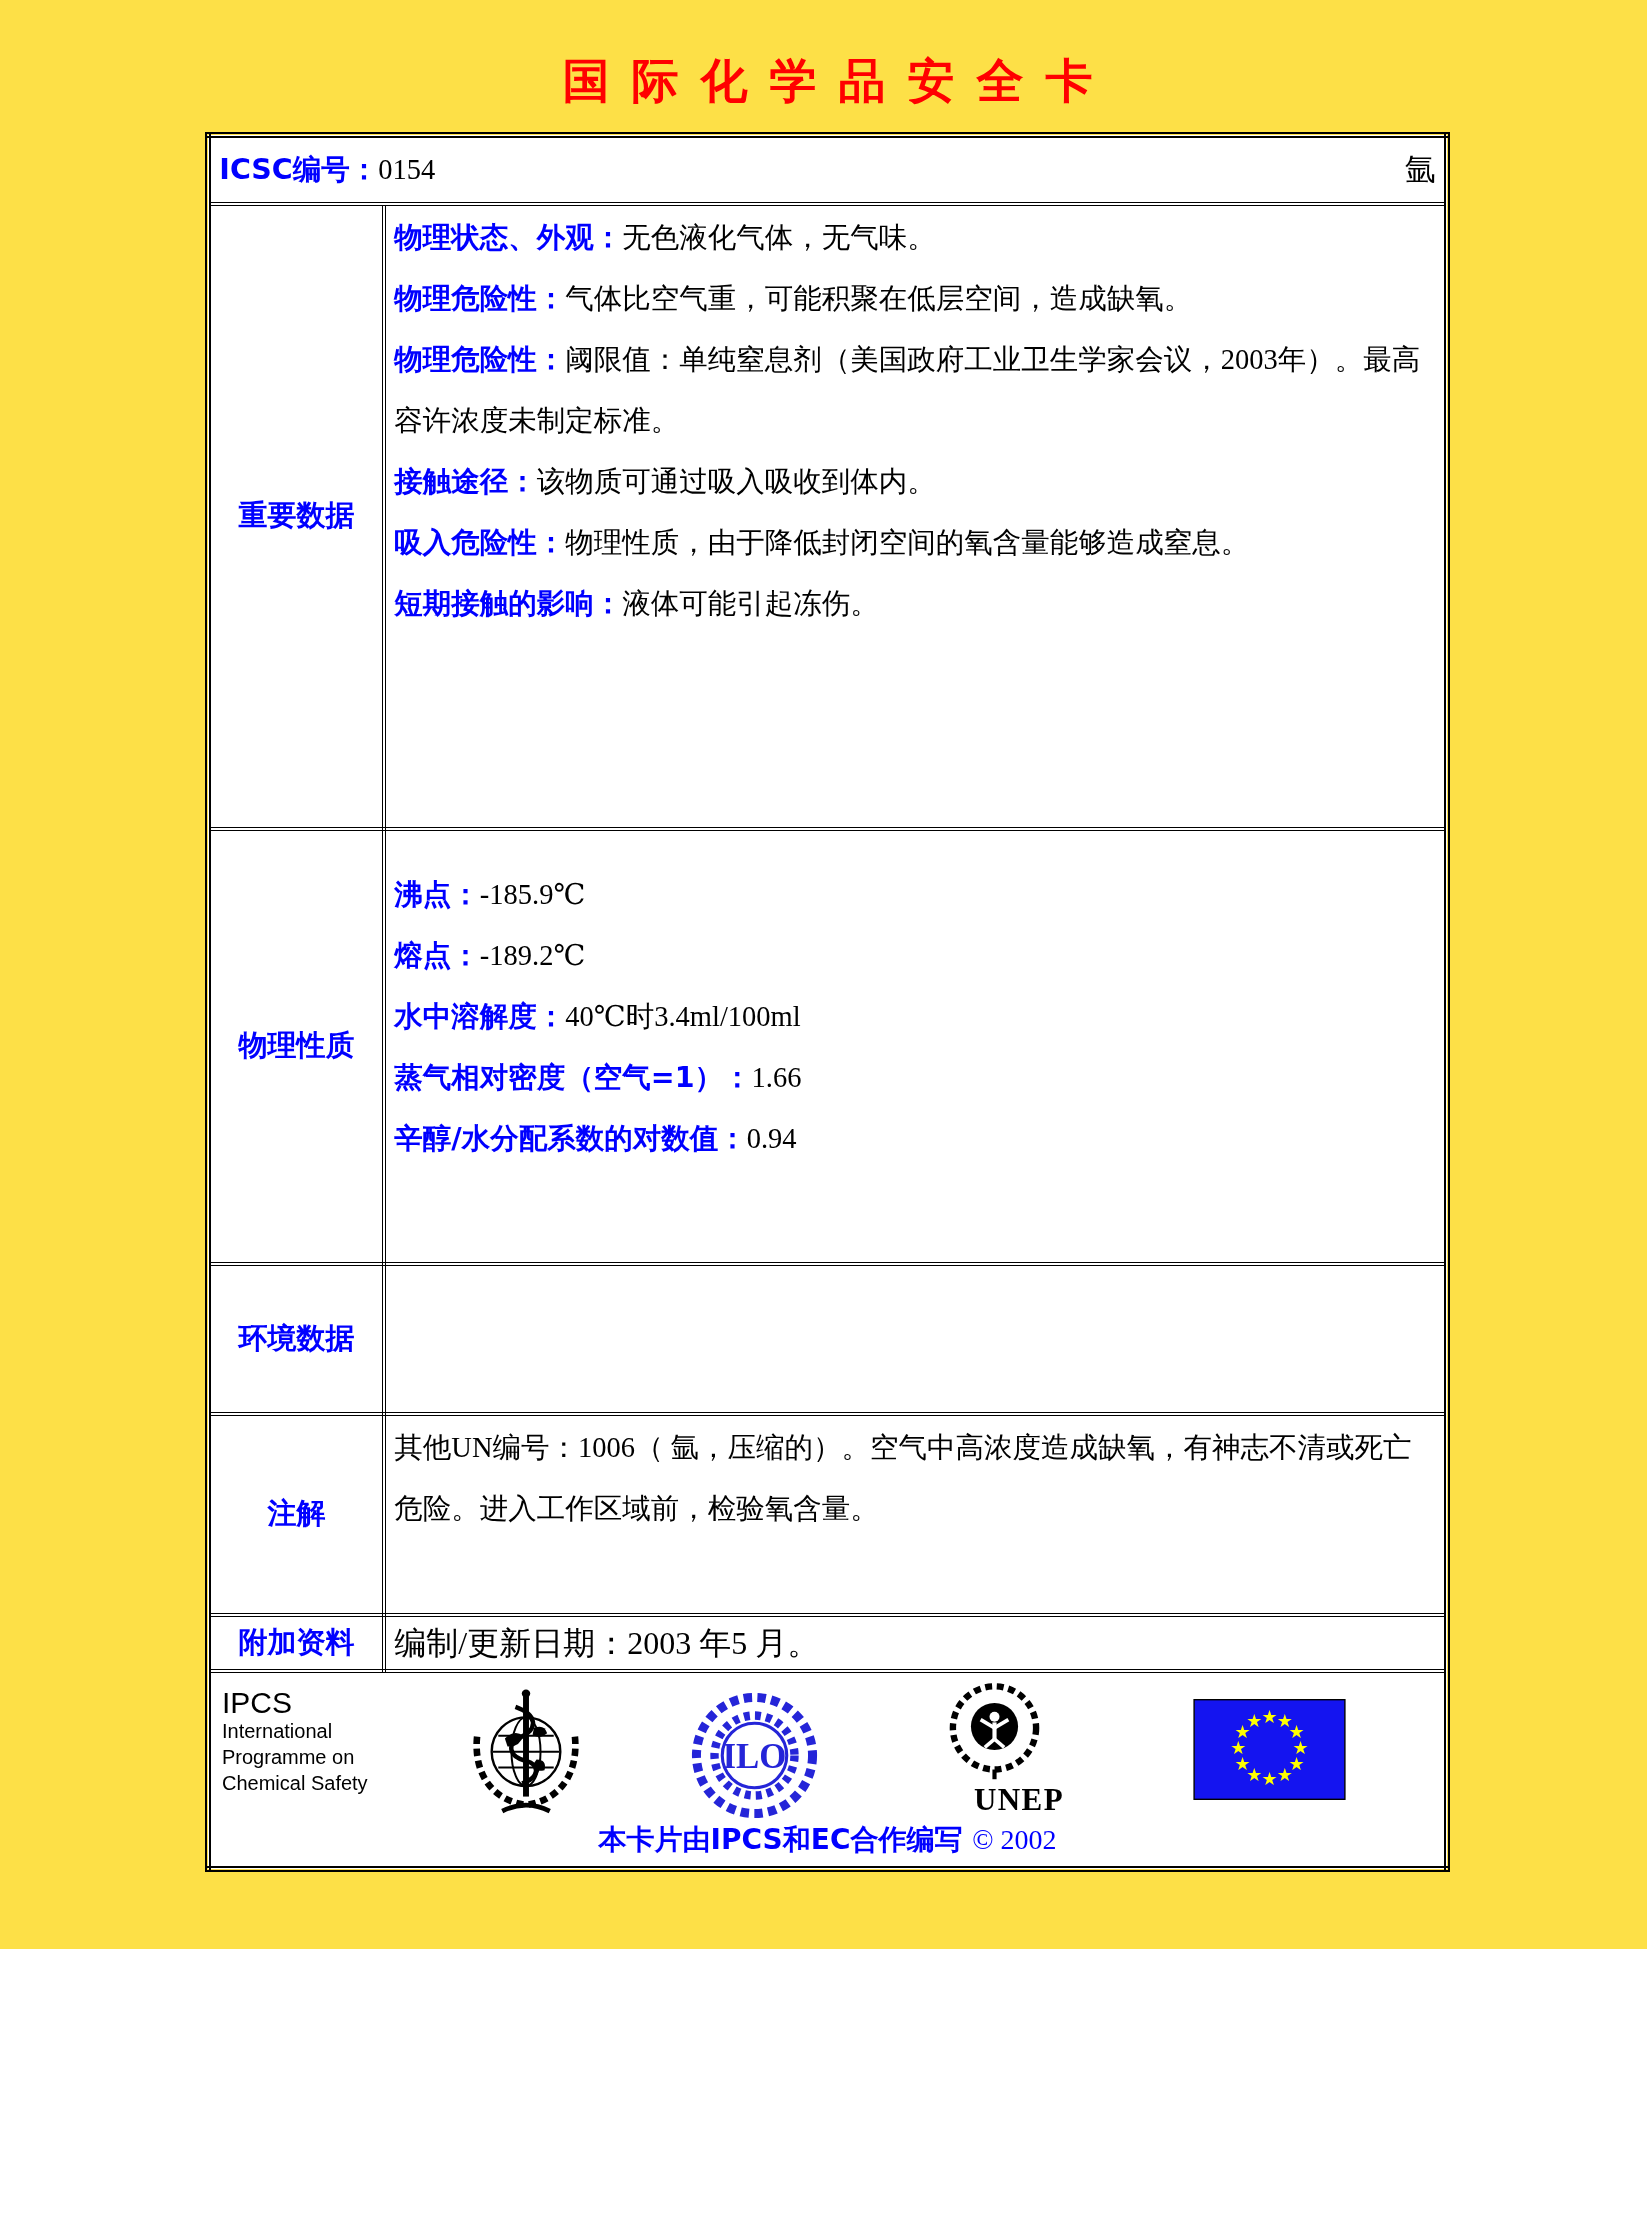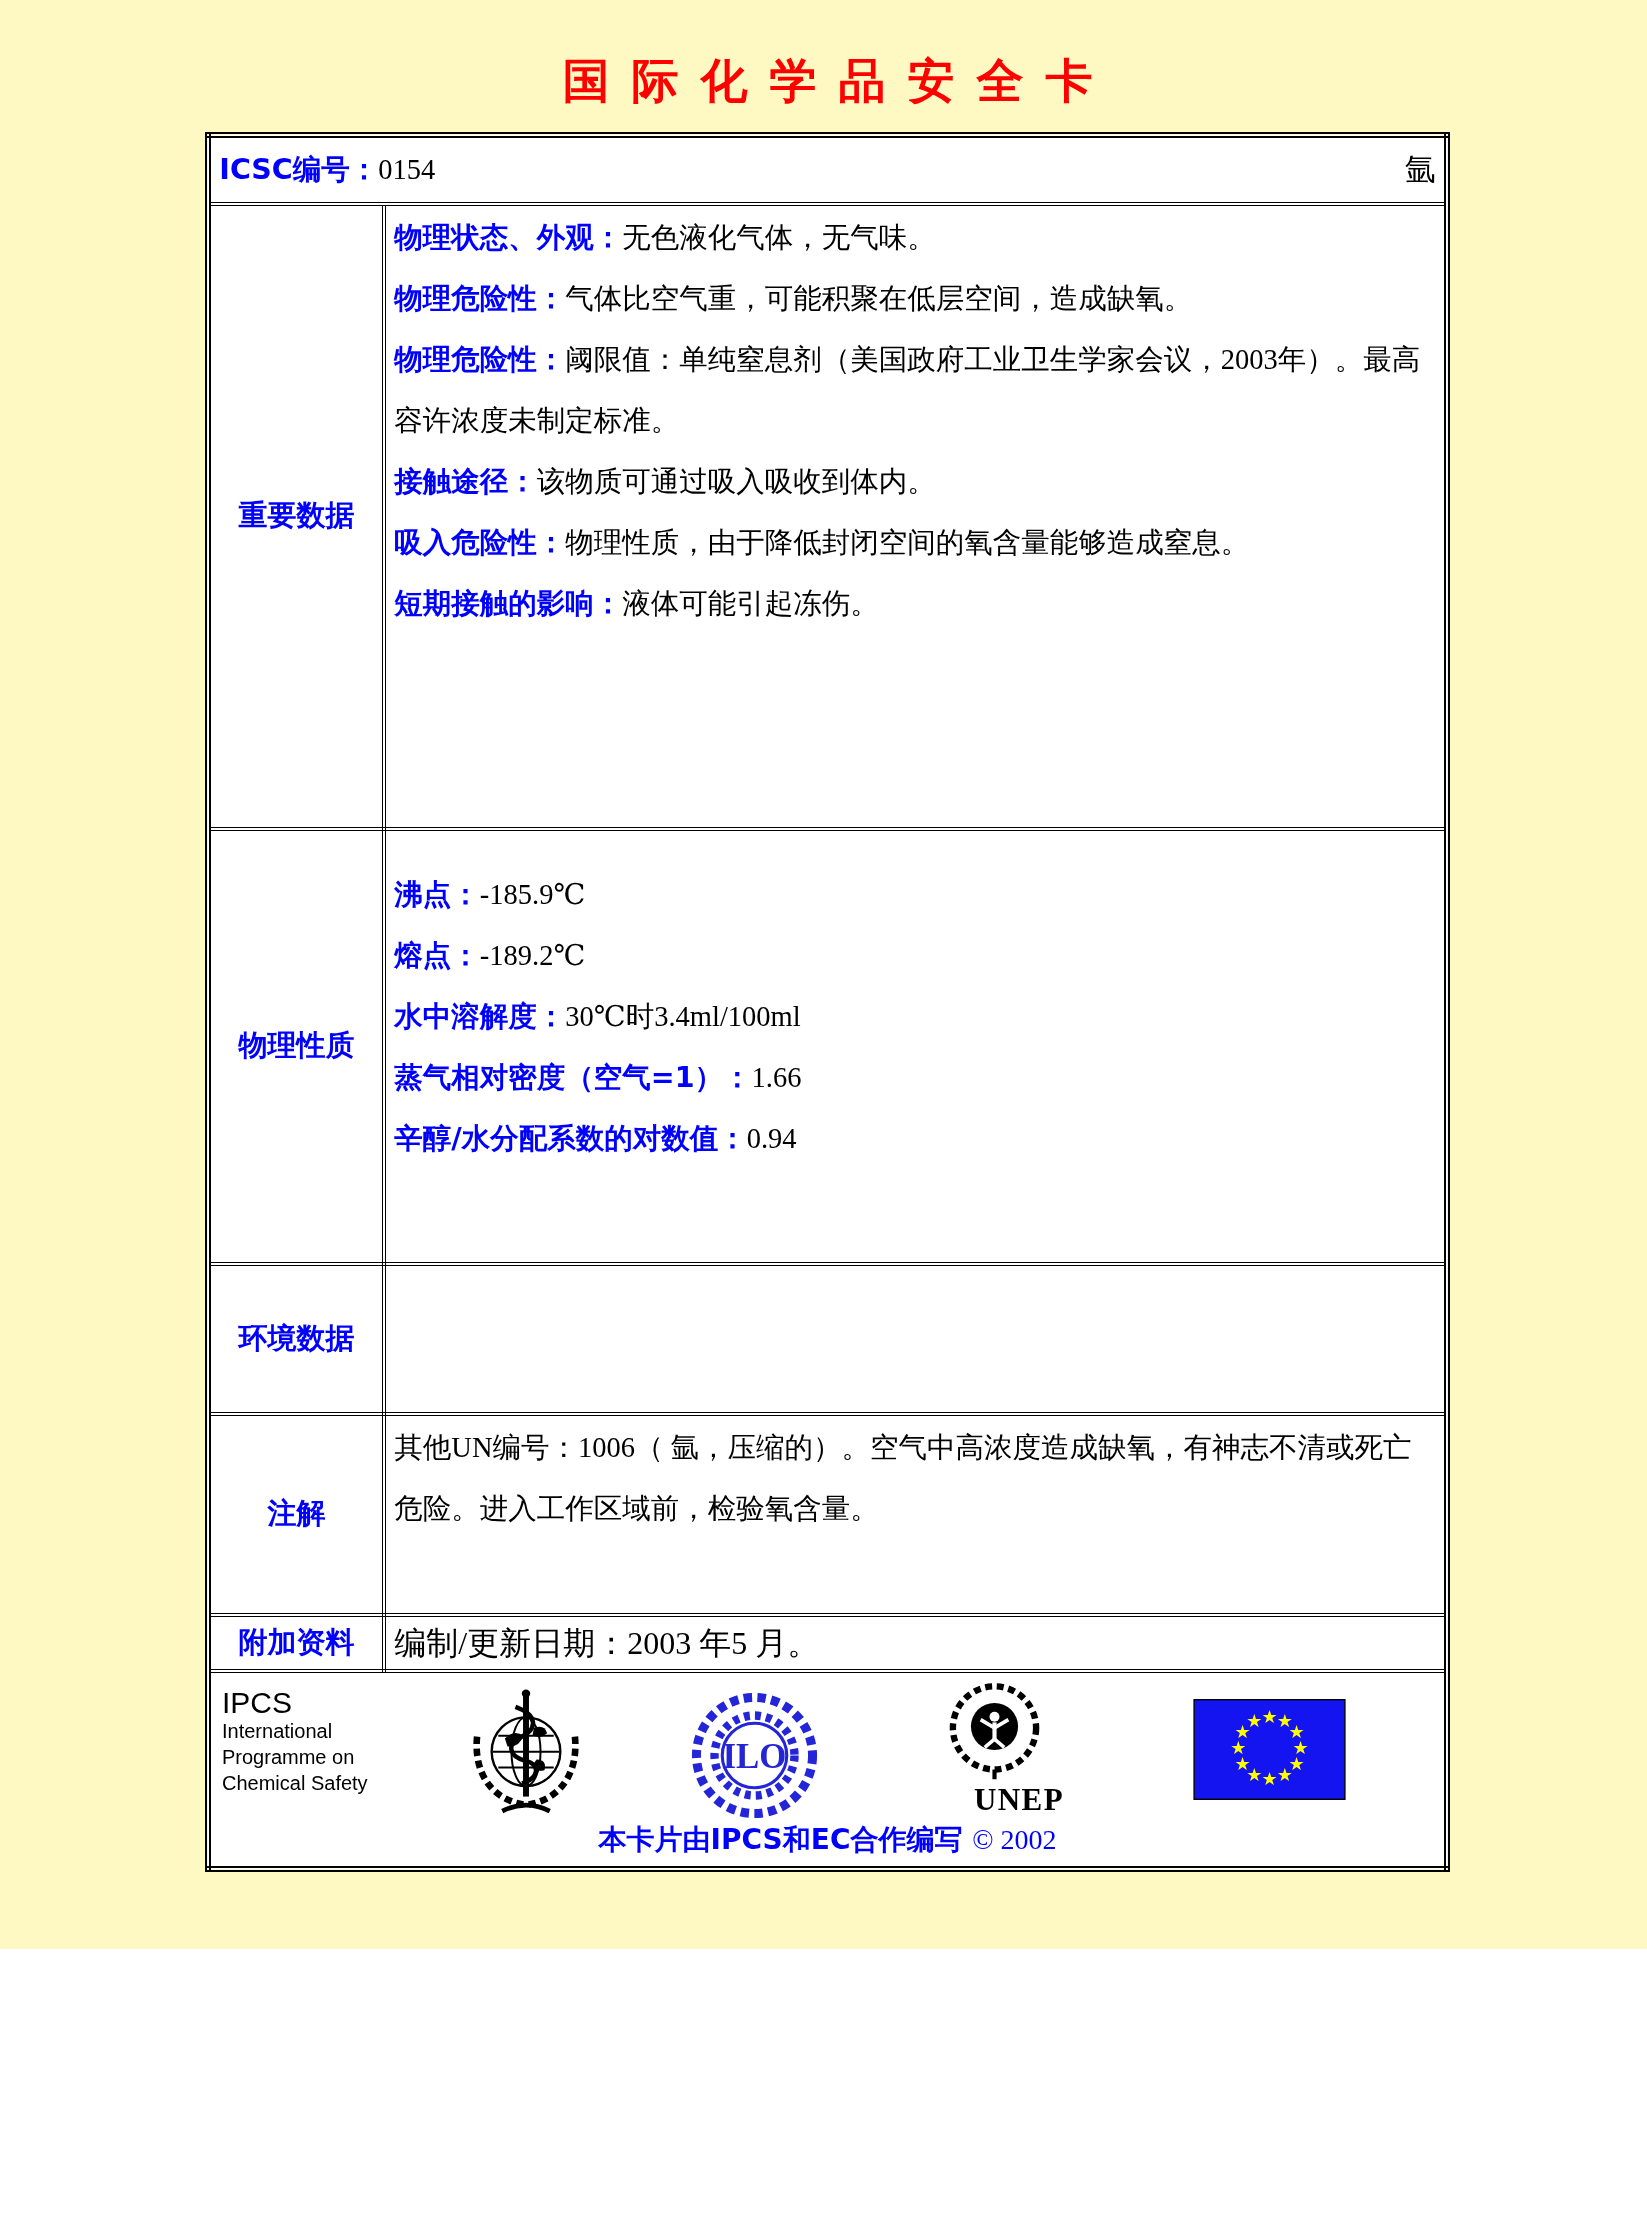--- a/index.html
+++ b/index.html
@@ -5,21 +5,21 @@
   :root{
     --accent-blue:#0000ff;
     --title-red:#ff0000;
     --eu-blue:#1414f0;
     --star-yellow:#ffff00;
     --ilo-blue:#2525d8;
     --ink-black:#000000;
   }
   html,body{margin:0;padding:0;background:#ffffff;}
   #page{
-    position:relative;width:1648px;height:1949px;background:#fef9c3;
+    position:relative;width:1648px;height:1949px;background:#fde047;
     font-family:"Liberation Serif","DejaVu Serif",serif;color:#000;
   }
   #title{
     position:absolute;left:205px;top:50px;width:1245px;
     text-align:center;font-size:47px;font-weight:bold;
     color:var(--title-red);letter-spacing:22px;text-indent:22px;
     font-family:"DejaVu Serif","Liberation Serif",serif;
   }
   table#card{
     position:absolute;left:205px;top:132px;width:1245px;
@@ -123,21 +123,21 @@
         <div class="line"><span class="blue-label">吸入危险性：</span><span>物理性质，由于降低封闭空间的氧含量能够造成窒息。</span></div>
         <div class="line"><span class="blue-label">短期接触的影响：</span><span>液体可能引起冻伤。</span></div>
       </td>
     </tr>
 
     <tr class="r3">
       <td class="label-cell">物理性质</td>
       <td class="content-cell">
         <div class="line"><span class="blue-label">沸点：</span><span>-185.9℃</span></div>
         <div class="line"><span class="blue-label">熔点：</span><span>-189.2℃</span></div>
-        <div class="line"><span class="blue-label">水中溶解度：</span><span>30℃时3.4ml/100ml</span></div>
+        <div class="line"><span class="blue-label">水中溶解度：</span><span>40℃时3.4ml/100ml</span></div>
         <div class="line"><span class="blue-label">蒸气相对密度（空气=1）：</span><span>1.66</span></div>
         <div class="line"><span class="blue-label">辛醇/水分配系数的对数值：</span><span>0.94</span></div>
       </td>
     </tr>
 
     <tr class="r4">
       <td class="label-cell">环境数据</td>
       <td class="content-cell"></td>
     </tr>
 

